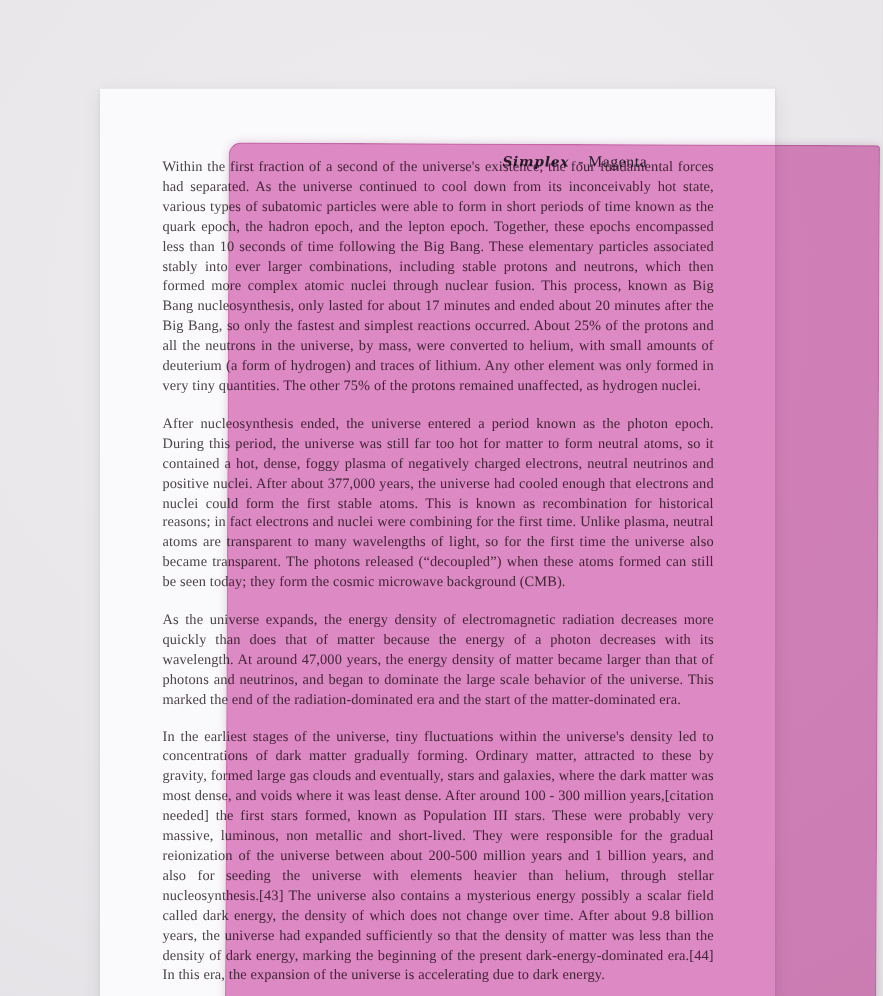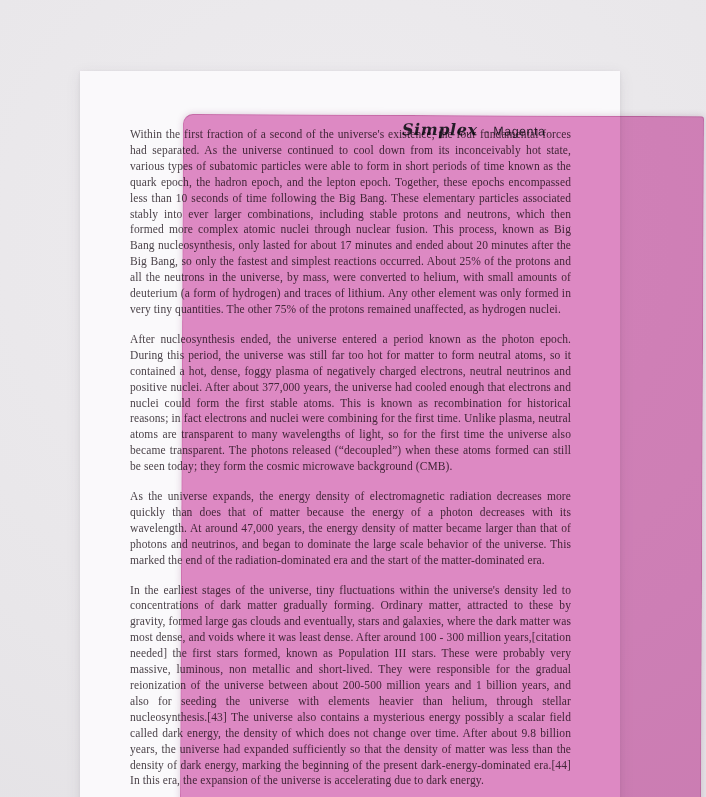--- a/index.html
+++ b/index.html
@@ -61,25 +61,25 @@
     position: absolute;
     left: 218px;
     top: 4px;
     white-space: nowrap;
     color: var(--handwriting-ink, #241d28);
   }
   .label-product {
     font-family: "DejaVu Serif", serif;
     font-style: italic;
     font-weight: bold;
-    font-size: 16px;
+    font-size: 11px;
     letter-spacing: 0.6px;
   }
   .label-color {
-    font-family: Liberation Sans, sans-serif;
+    font-family: Liberation Serif, serif;
     font-size: 12.5px;
     letter-spacing: 0.5px;
     margin-left: 3px;
   }
 </style>
 </head>
 <body>
 
 <div class="stage">
 

